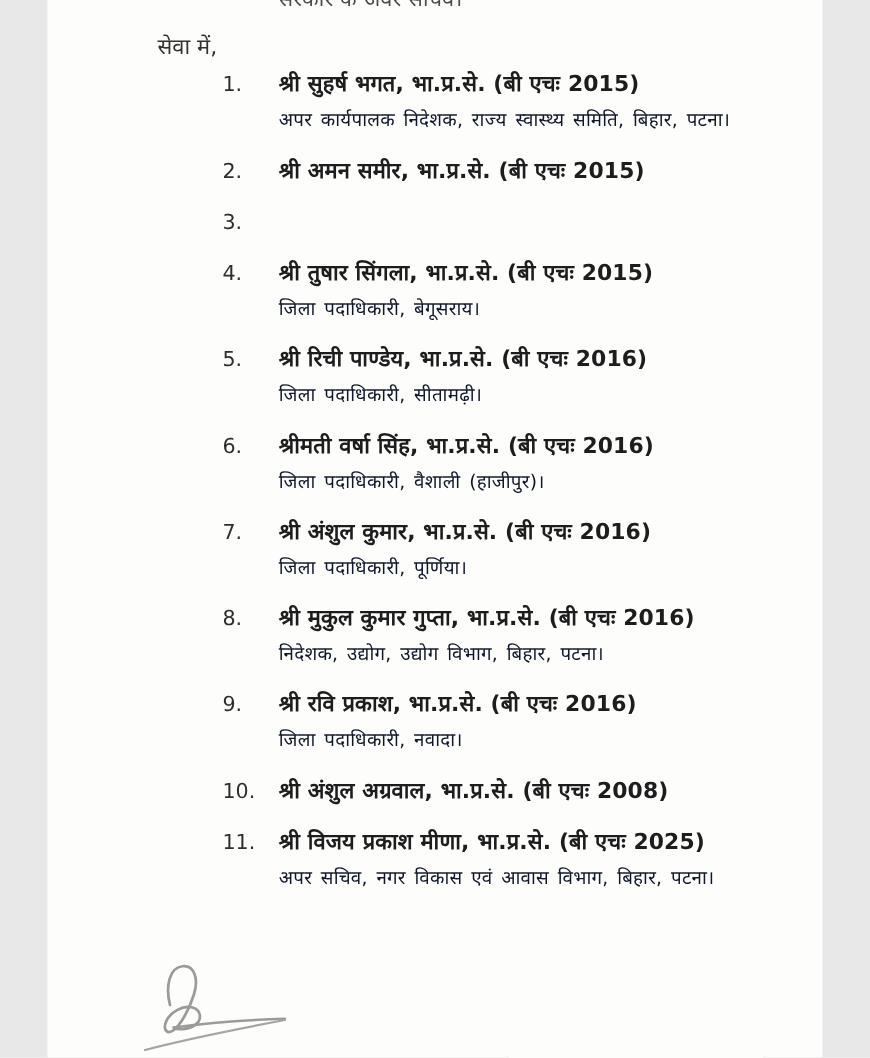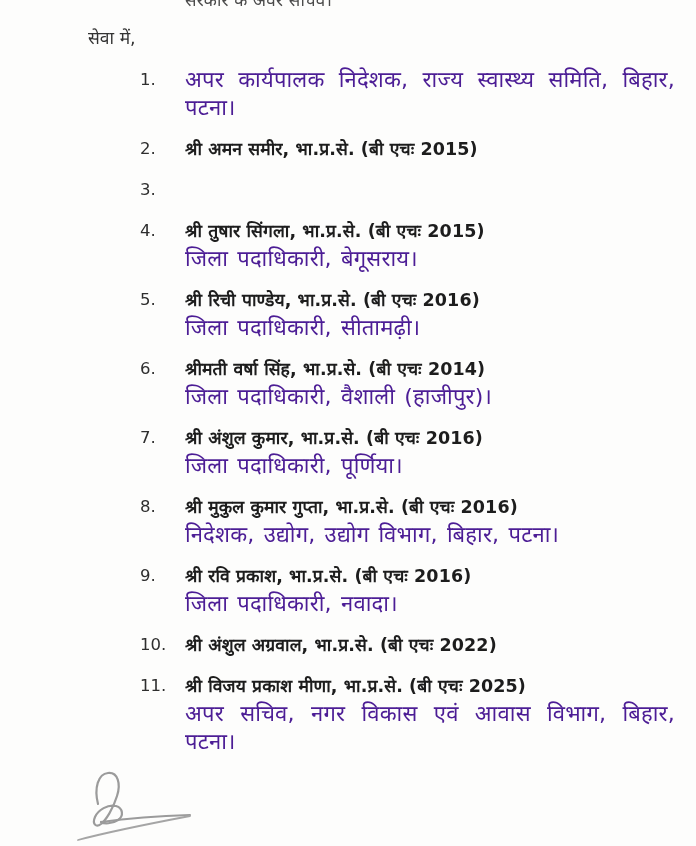--- a/index.html
+++ b/index.html
@@ -1,21 +1,21 @@
 <!DOCTYPE html>
 <html><head>
 <meta charset="utf-8">
 <style>
   * { margin: 0; padding: 0; box-sizing: border-box; }
   html, body { background: #e8e8e8; }
   body { font-family: "DejaVu Sans", sans-serif; }
 
   .page {
     position: relative;
-    width: 696px;
+    width: 620px;
     height: 846px;
     margin: 0 auto;
     background: #fdfdfc;
     overflow: hidden;
     color: #2a2a2a;
   }
 
   
   .clipped-line {
     height: 14px;
@@ -25,21 +25,21 @@
   .clipped-line span {
     display: block;
     margin-top: -13px;
     font-size: 17px;
     line-height: 27px;
     color: #4a4a4a;
     letter-spacing: 0.2px;
   }
 
   .salutation {
-    margin: 11px 0 14px 88px;
+    margin: 11px 0 2px 88px;
     font-size: 17.5px;
     line-height: 27px;
     color: #333333;
   }
 
   .officer-list { list-style: none; }
 
   .officer-item {
     display: flex;
     align-items: flex-start;
@@ -60,23 +60,23 @@
   .officer-name {
     font-size: 17.5px;
     line-height: 28px;
     font-weight: bold;
     color: #1d1d1d;
     letter-spacing: 0.1px;
     white-space: nowrap;
   }
 
   .officer-posting {
-    font-size: 22px;
+    font-size: 15px;
     line-height: 28px;
-    color: #4c1d95;
+    color: #0f172a;
     text-align: justify;
     letter-spacing: 0.2px;
     word-spacing: 2px;
   }
 
   .signature {
     position: absolute;
     left: 68px;
     top: 766px;
     width: 140px;
@@ -92,20 +92,21 @@
   <div class="clipped-line">
     <span>सरकार के अवर सचिव।</span>
   </div>
 
   <div class="salutation">सेवा में,</div>
 
   <ul class="officer-list" id="officer-list">
       <li class="officer-item">
         <span class="officer-sno">1.</span>
         <div class="officer-text">
+          <div class="officer-name">श्री सुहर्ष भगत, भा.प्र.से. (बी एचः 2015)</div>
           <div class="officer-posting">अपर कार्यपालक निदेशक, राज्य स्वास्थ्य समिति, बिहार, पटना।</div>
         </div>
       </li>
       <li class="officer-item">
         <span class="officer-sno">2.</span>
         <div class="officer-text">
           <div class="officer-name">श्री अमन समीर, भा.प्र.से. (बी एचः 2015)</div>
         </div>
       </li>
       <li class="officer-item">
@@ -121,21 +122,21 @@
       <li class="officer-item">
         <span class="officer-sno">5.</span>
         <div class="officer-text">
           <div class="officer-name">श्री रिची पाण्डेय, भा.प्र.से. (बी एचः 2016)</div>
           <div class="officer-posting">जिला पदाधिकारी, सीतामढ़ी।</div>
         </div>
       </li>
       <li class="officer-item">
         <span class="officer-sno">6.</span>
         <div class="officer-text">
-          <div class="officer-name">श्रीमती वर्षा सिंह, भा.प्र.से. (बी एचः 2014)</div>
+          <div class="officer-name">श्रीमती वर्षा सिंह, भा.प्र.से. (बी एचः 2016)</div>
           <div class="officer-posting">जिला पदाधिकारी, वैशाली (हाजीपुर)।</div>
         </div>
       </li>
       <li class="officer-item">
         <span class="officer-sno">7.</span>
         <div class="officer-text">
           <div class="officer-name">श्री अंशुल कुमार, भा.प्र.से. (बी एचः 2016)</div>
           <div class="officer-posting">जिला पदाधिकारी, पूर्णिया।</div>
         </div>
       </li>
@@ -149,21 +150,21 @@
       <li class="officer-item">
         <span class="officer-sno">9.</span>
         <div class="officer-text">
           <div class="officer-name">श्री रवि प्रकाश, भा.प्र.से. (बी एचः 2016)</div>
           <div class="officer-posting">जिला पदाधिकारी, नवादा।</div>
         </div>
       </li>
       <li class="officer-item">
         <span class="officer-sno">10.</span>
         <div class="officer-text">
-          <div class="officer-name">श्री अंशुल अग्रवाल, भा.प्र.से. (बी एचः 2022)</div>
+          <div class="officer-name">श्री अंशुल अग्रवाल, भा.प्र.से. (बी एचः 2008)</div>
         </div>
       </li>
       <li class="officer-item">
         <span class="officer-sno">11.</span>
         <div class="officer-text">
           <div class="officer-name">श्री विजय प्रकाश मीणा, भा.प्र.से. (बी एचः 2025)</div>
           <div class="officer-posting">अपर सचिव, नगर विकास एवं आवास विभाग, बिहार, पटना।</div>
         </div>
       </li>
     </ul>

